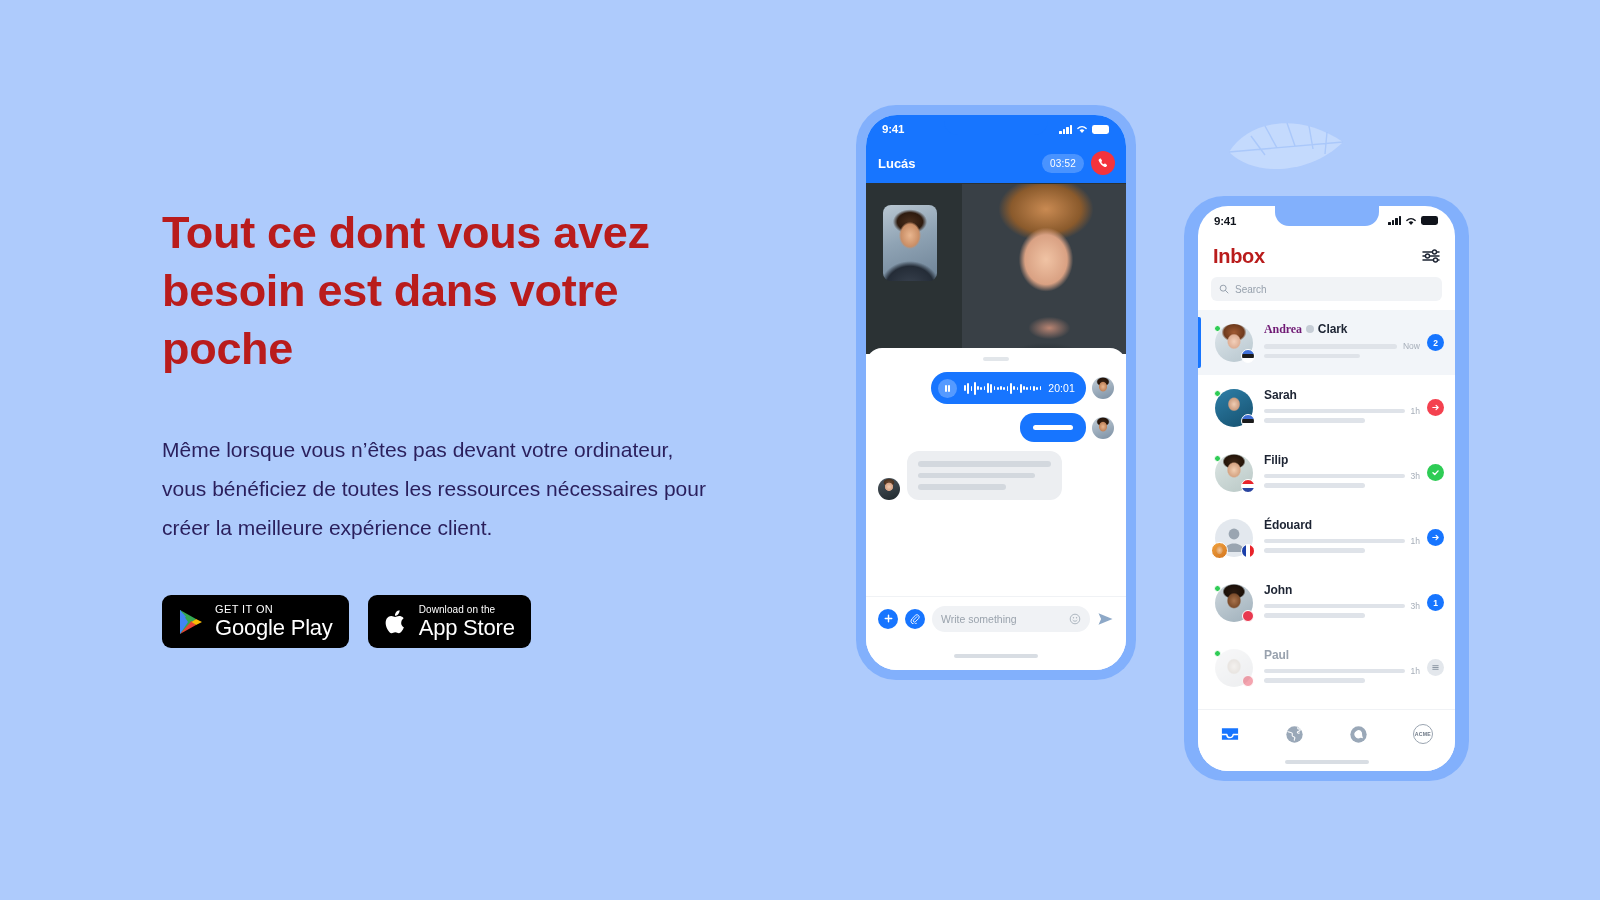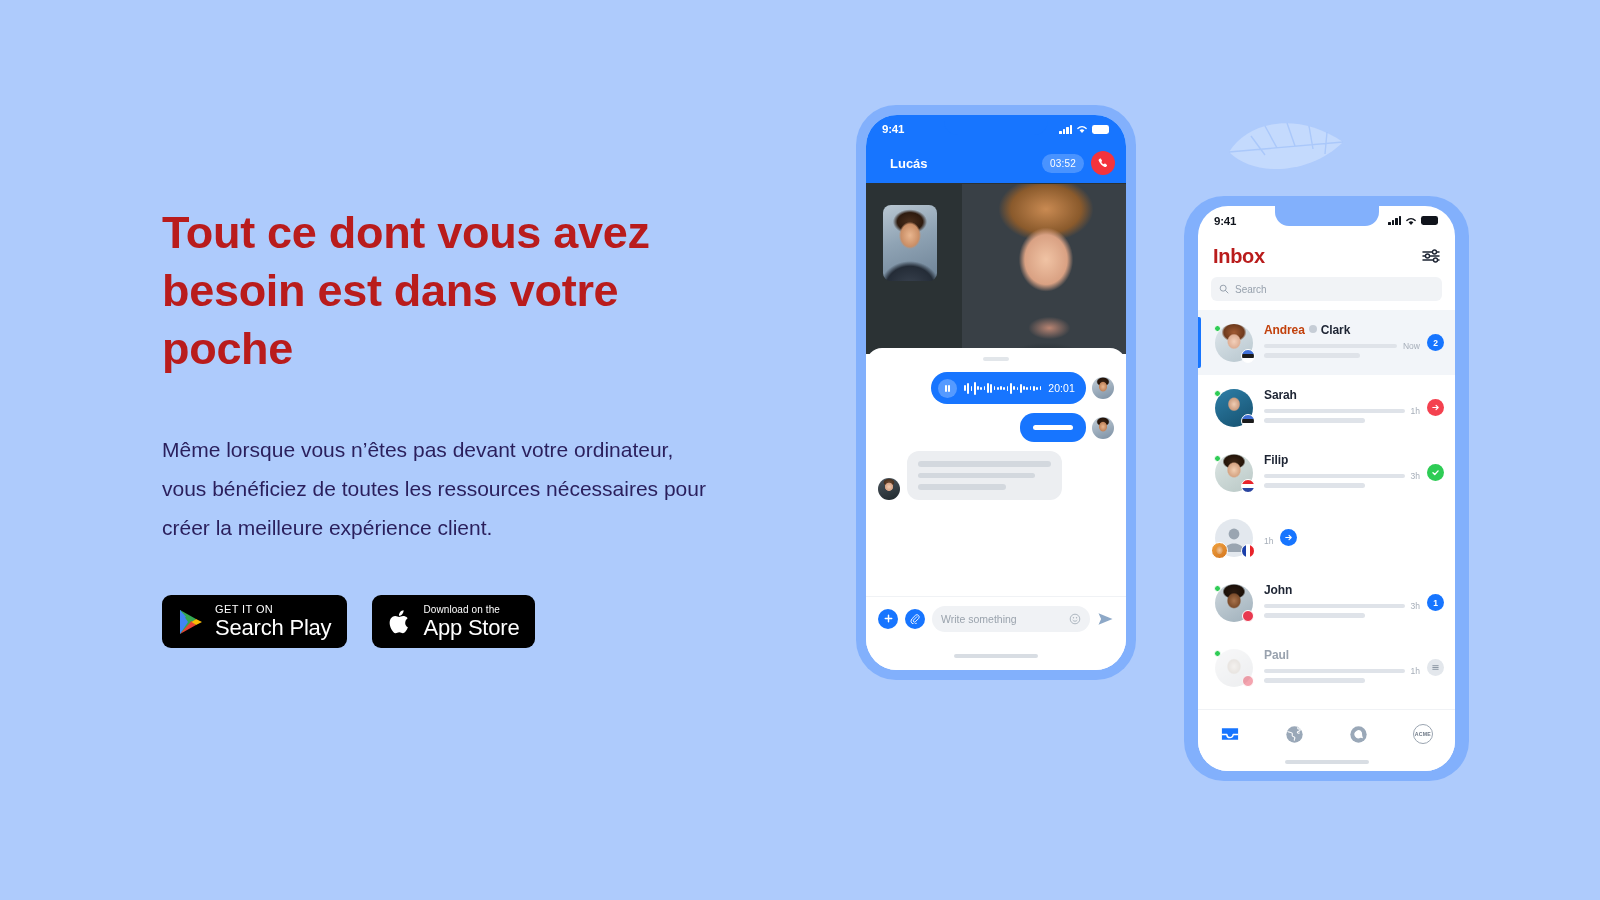--- a/index.html
+++ b/index.html
@@ -21,21 +21,21 @@
     letter-spacing: -0.3px;
   }
   .subcopy {
     margin-top: 52px;
     font-size: 21px;
     line-height: 39px;
     color: #2a1f5c;
     font-weight: 400;
     max-width: 545px;
   }
-  .badges { margin-top: 48px; display: flex; gap: 25px; align-items: flex-end; }
+  .badges { margin-top: 48px; display: flex; gap: 19px; align-items: flex-end; }
   .badge {
     background: #000;
     border-radius: 9px;
     height: 53px;
     display: flex;
     align-items: center;
     padding: 0 16px;
     gap: 11px;
     cursor: pointer;
   }
@@ -64,21 +64,21 @@
     height: 4px; border-radius: 2px; }
 
   
   #phone-call { left: 856px; top: 105px; width: 280px; height: 575px; border-radius: 40px; }
   #phone-call .phone-inner { left: 10px; top: 10px; width: 260px; height: 555px; border-radius: 31px; }
   #call-top { position: absolute; left: 0; top: 0; width: 100%; height: 68px; background: #1775ff; }
   #phone-call .notch { width: 104px; height: 20px; background: #1775ff; }
   #phone-call .statusbar { height: 28px; padding: 0 17px 0 16px; color: #fff; }
   #phone-call .bars i, #phone-call .batt { background: #fff; }
   .call-bar { position: absolute; left: 0; top: 30px; width: 100%; height: 36px;
-    display: flex; align-items: center; padding: 0 11px 0 24px; }
+    display: flex; align-items: center; padding: 0 11px 0 12px; }
   .call-name { color: #fff; font-size: 13px; font-weight: 600; flex: 1; }
   .call-timer { background: rgba(255,255,255,0.22); color: #fff; font-size: 10px;
     padding: 4px 8px; border-radius: 10px; font-weight: 500; letter-spacing: 0.2px; }
   .hangup { width: 24px; height: 24px; border-radius: 50%; background: #f4333d;
     margin-left: 7px; display: flex; align-items: center; justify-content: center; cursor: pointer; }
   .video-area { position: absolute; left: 0; top: 68px; width: 100%; height: 171px;
     background: #2b3234; overflow: hidden; }
   .remote-face { position: absolute; right: -4px; bottom: -10px; width: 168px; height: 180px;
     background:
       radial-gradient(ellipse 30px 16px at 52% 80%, #b98472 0%, rgba(185,132,114,0) 70%),
@@ -168,21 +168,21 @@
   .f-hr { background: linear-gradient(#e8232a 0 34%, #fff 34% 67%, #2a44a0 67% 100%); }
   .f-fr { background: linear-gradient(90deg, #1b3faa 0 33%, #fff 33% 66%, #e8232a 66% 100%); }
   .dotbadge { position: absolute; right: -1px; bottom: 0px; width: 12px; height: 12px;
     border-radius: 50%; background: #e8384f; border: 1.6px solid #fff; }
   .minibadge { position: absolute; left: -4px; bottom: -2px; width: 17px; height: 17px;
     border-radius: 50%; border: 1.6px solid #fff; overflow: hidden;
     background: radial-gradient(ellipse 4px 5px at 50% 48%, #f6c89a 0%, #e0a05f 70%, rgba(224,160,95,0) 88%),
                 linear-gradient(150deg, #f0a23f 0%, #d4761f 100%); }
   .conv-body { flex: 1; min-width: 0; padding-right: 6px; }
   .conv-name { font-size: 12px; font-weight: 700; color: #1d2433; margin-bottom: 7px; letter-spacing: -0.1px; }
-  .conv-name .blue { color: #c2410c; }
+  .conv-name .blue { color: #701a75; font-family: Liberation Serif, serif; }
   .conv-name .sep { display: inline-block; width: 8px; height: 8px; border-radius: 50%;
     background: #c6cdd6; vertical-align: middle; margin: 0 4px; position: relative; top: -1px; }
   .conv-name.muted { color: #99a2ae; font-weight: 600; }
   .skel { height: 4.5px; border-radius: 3px; background: #dfe3e9; margin-bottom: 5px; }
   .conv-right { display: flex; flex-direction: row; align-items: flex-end; gap: 7px; flex-shrink: 0; }
   .conv-time { font-size: 8.5px; color: #a6aeb9; }
   .pill { width: 17px; height: 17px; border-radius: 50%; display: flex;
     align-items: center; justify-content: center; font-size: 8.5px; color: #fff; font-weight: 700; }
   .p-blue { background: #1775ff; } .p-red { background: #f4414f; } .p-green { background: #2ecc55; }
   .p-grey { background: #e3e7ec; }
@@ -214,21 +214,21 @@
       <svg width="26" height="28" viewBox="0 0 26 28">
         <path d="M2 2 L16 14 L2 26 Z" fill="#34a853"></path>
         <path d="M2 2 L16 14 L2 26 Z" fill="#4285f4" opacity="0.9" transform="translate(0,0)" style="clip-path:polygon(0 0,100% 0,0 50%)"></path>
         <path d="M2 2 L2 26 L10 14 Z" fill="#4285f4"></path>
         <path d="M2 2 L18 11 L13.5 15 Z" fill="#34a853"></path>
         <path d="M2 26 L18 17 L13.5 13 Z" fill="#ea4335"></path>
         <path d="M18 11 L24 14 L18 17 L13.6 14 Z" fill="#fbbc04"></path>
       </svg>
       <div class="badge-text">
         <span class="badge-small">GET IT ON</span>
-        <span class="badge-big">Search Play</span>
+        <span class="badge-big">Google Play</span>
       </div>
     </div>
 
     <div class="badge">
       <svg width="24" height="28" viewBox="0 0 24 28">
         <path fill="#fff" d="M17.2 14.7c0-3 2.4-4.4 2.5-4.5-1.4-2-3.5-2.3-4.2-2.3-1.8-.2-3.5 1-4.4 1-.9 0-2.3-1-3.8-1-1.9 0-3.7 1.1-4.7 2.9-2 3.5-.5 8.7 1.4 11.5 1 1.4 2.1 3 3.6 2.9 1.4-.06 2-.93 3.7-.93 1.7 0 2.2.93 3.7.9 1.5 0 2.5-1.4 3.4-2.8 1.1-1.6 1.5-3.2 1.5-3.3-.03 0-2.9-1.1-2.7-4.4z"></path>
         <path fill="#fff" d="M14.4 5.9c.8-1 1.3-2.3 1.2-3.6-1.2 0-2.6.8-3.4 1.8-.7.9-1.4 2.3-1.2 3.6 1.3.1 2.6-.7 3.4-1.8z"></path>
       </svg>
       <div class="badge-text">
         <span class="badge-small apple">Download on the</span>
@@ -469,20 +469,25 @@
         </div>
         <div class="conv">
           <div class="conv-av-wrap">
             <div class="conv-av" style="background: rgb(227, 232, 238);"><svg viewBox="0 0 38 38" width="38" height="38">
                 <circle cx="19" cy="15" r="5.4" fill="#9aa5b1"></circle>
                 <path d="M8 33c1.6-6 6-8.6 11-8.6S28.4 27 30 33z" fill="#9aa5b1"></path>
               </svg></div>
             <i class="flagbadge f-fr"></i>
             <i class="minibadge"></i>
           </div>
+          <div class="conv-body">
+            <div class="conv-name">Édouard</div>
+            <div class="skel" style="width: 100%;"></div>
+            <div class="skel" style="width: 72%;"></div>
+          </div>
           <div class="conv-right">
             <span class="conv-time">1h</span>
             <span class="pill p-blue">
               <svg width="9" height="9" viewBox="0 0 10 10">
                 <path d="M2 5h6M5.6 2.6 8 5 5.6 7.4" stroke="#fff" stroke-width="1.3" fill="none" stroke-linecap="round" stroke-linejoin="round"></path>
               </svg>
             </span>
           </div>
         </div>
         <div class="conv">

